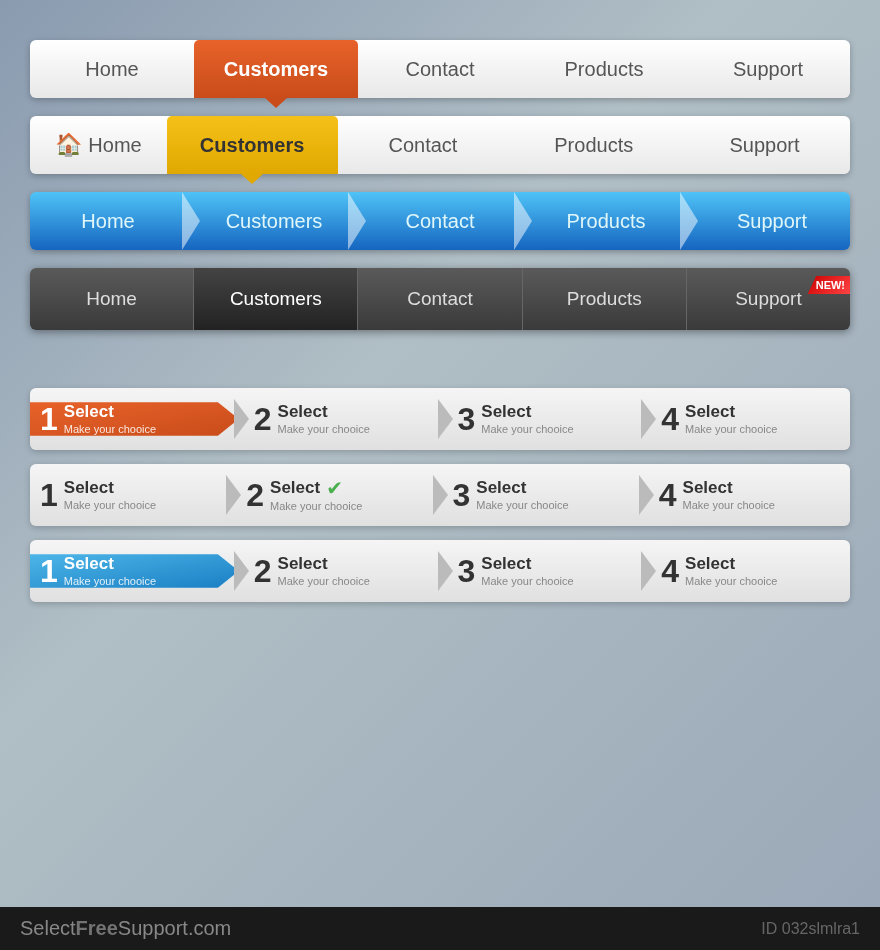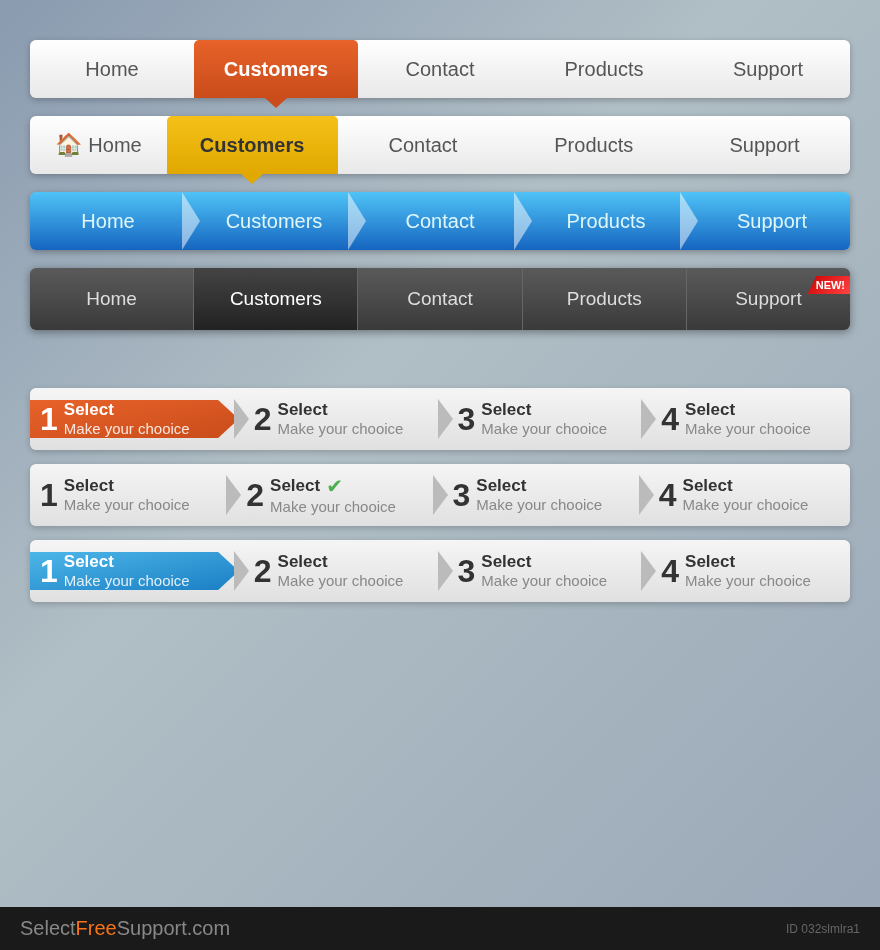--- a/index.html
+++ b/index.html
@@ -265,21 +265,21 @@
       font-weight: bold;
       color: #333;
       line-height: 1.2;
     }
 
     .step-label-white {
       color: #fff;
     }
 
     .step-sublabel {
-      font-size: 15px;
+      font-size: 11px;
       color: #888;
       line-height: 1.2;
     }
 
     .step-sublabel-white {
       color: rgba(255,255,255,0.85);
     }
 
     .checkmark {
       color: #4caf50;
@@ -298,26 +298,26 @@
       gap: 0;
       flex-shrink: 0;
     }
 
     .watermark-text {
       font-size: 20px;
       color: #888;
     }
 
     .watermark-bold {
-      color: #f97316;
-      font-weight: normal;
+      color: #737373;
+      font-weight: bold;
     }
 
     .watermark-id {
-      font-size: 12px;
+      font-size: 16px;
       color: #666;
       margin-left: auto;
     }
   </style>
 </head>
 <body>
 
 <div class="nav-container">
   <div class="nav1">
     <div class="nav-item">

